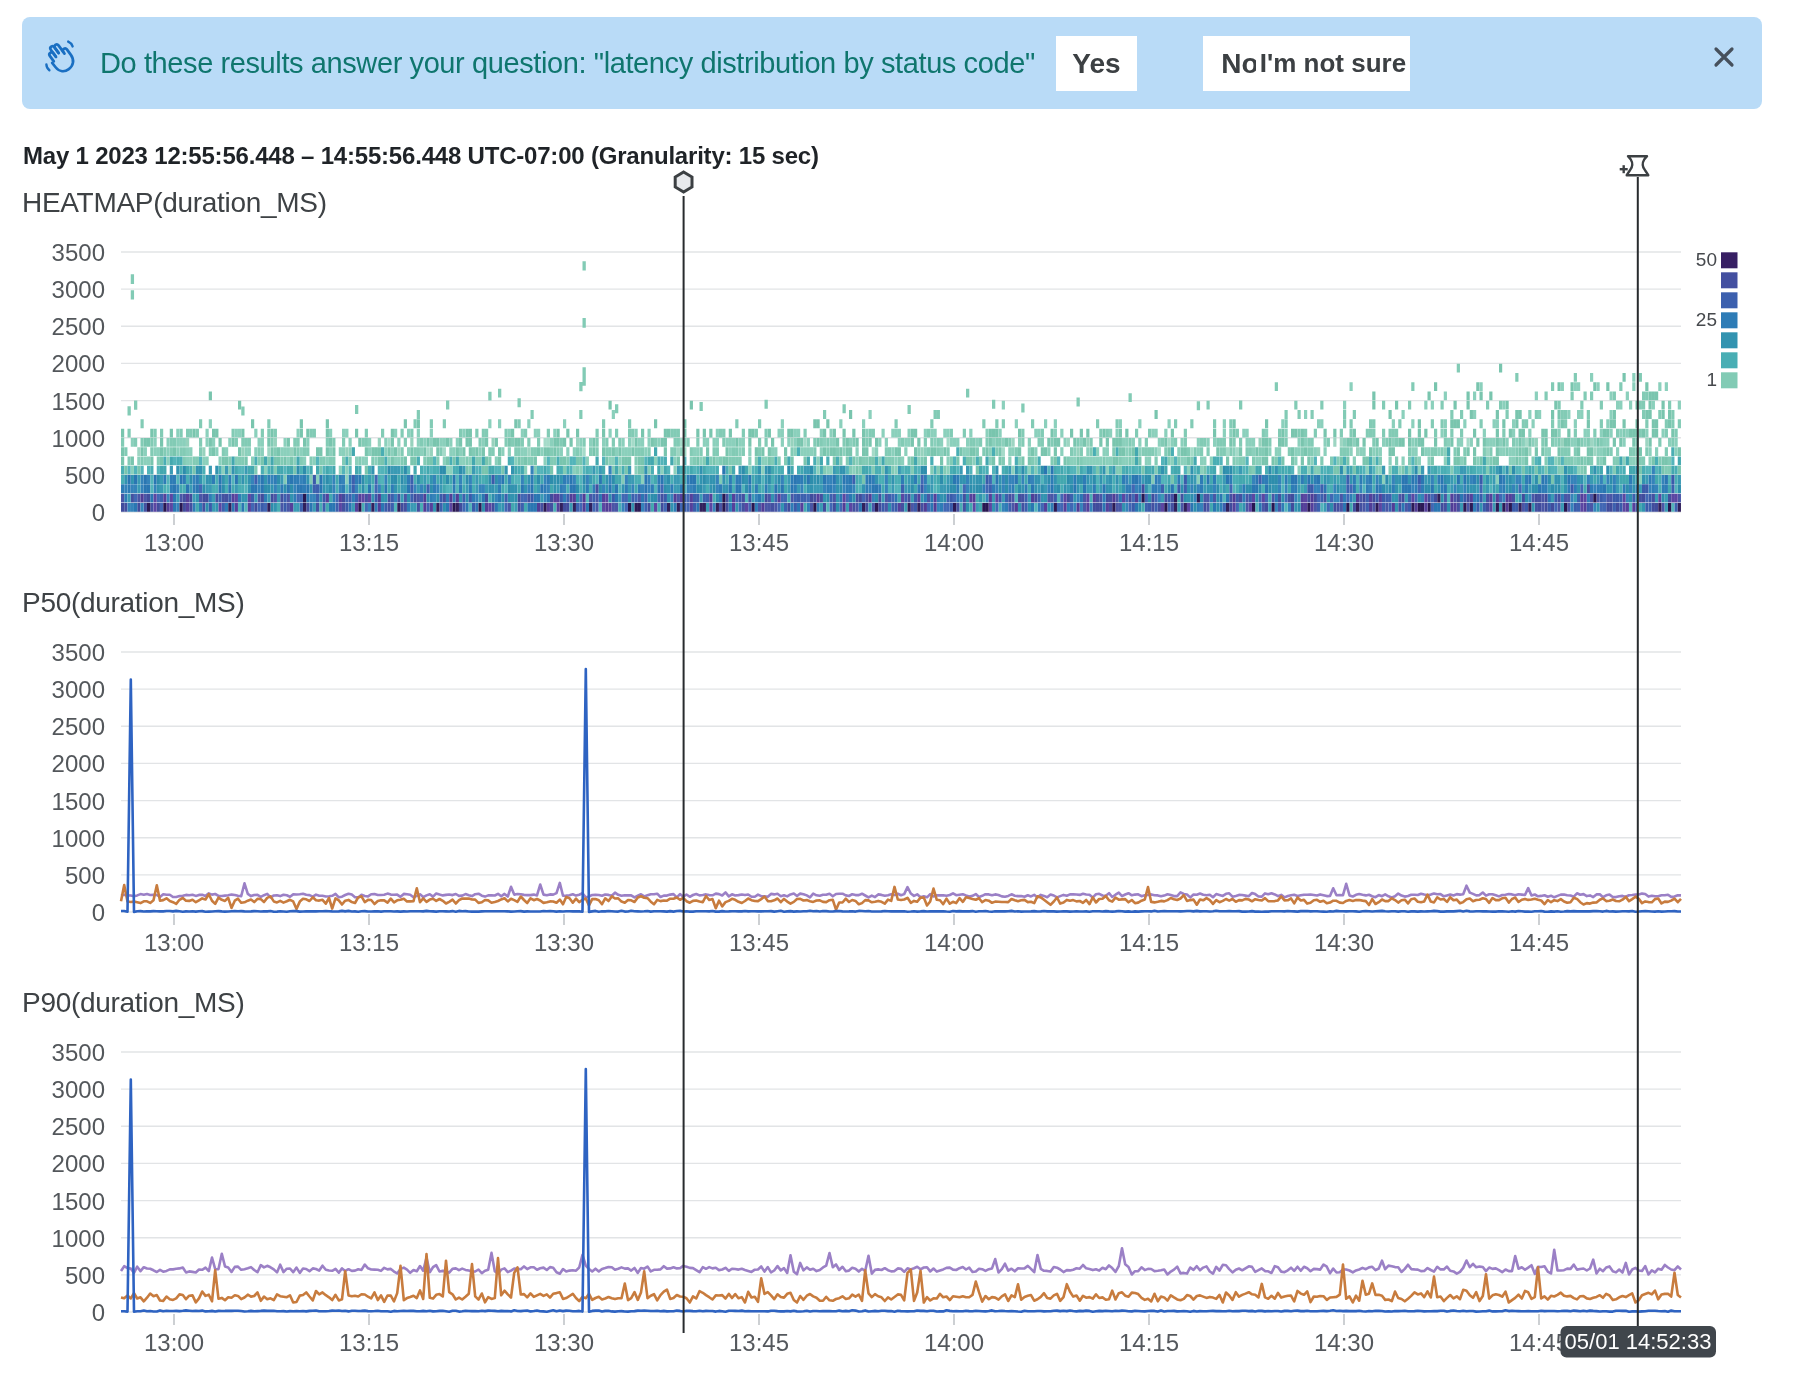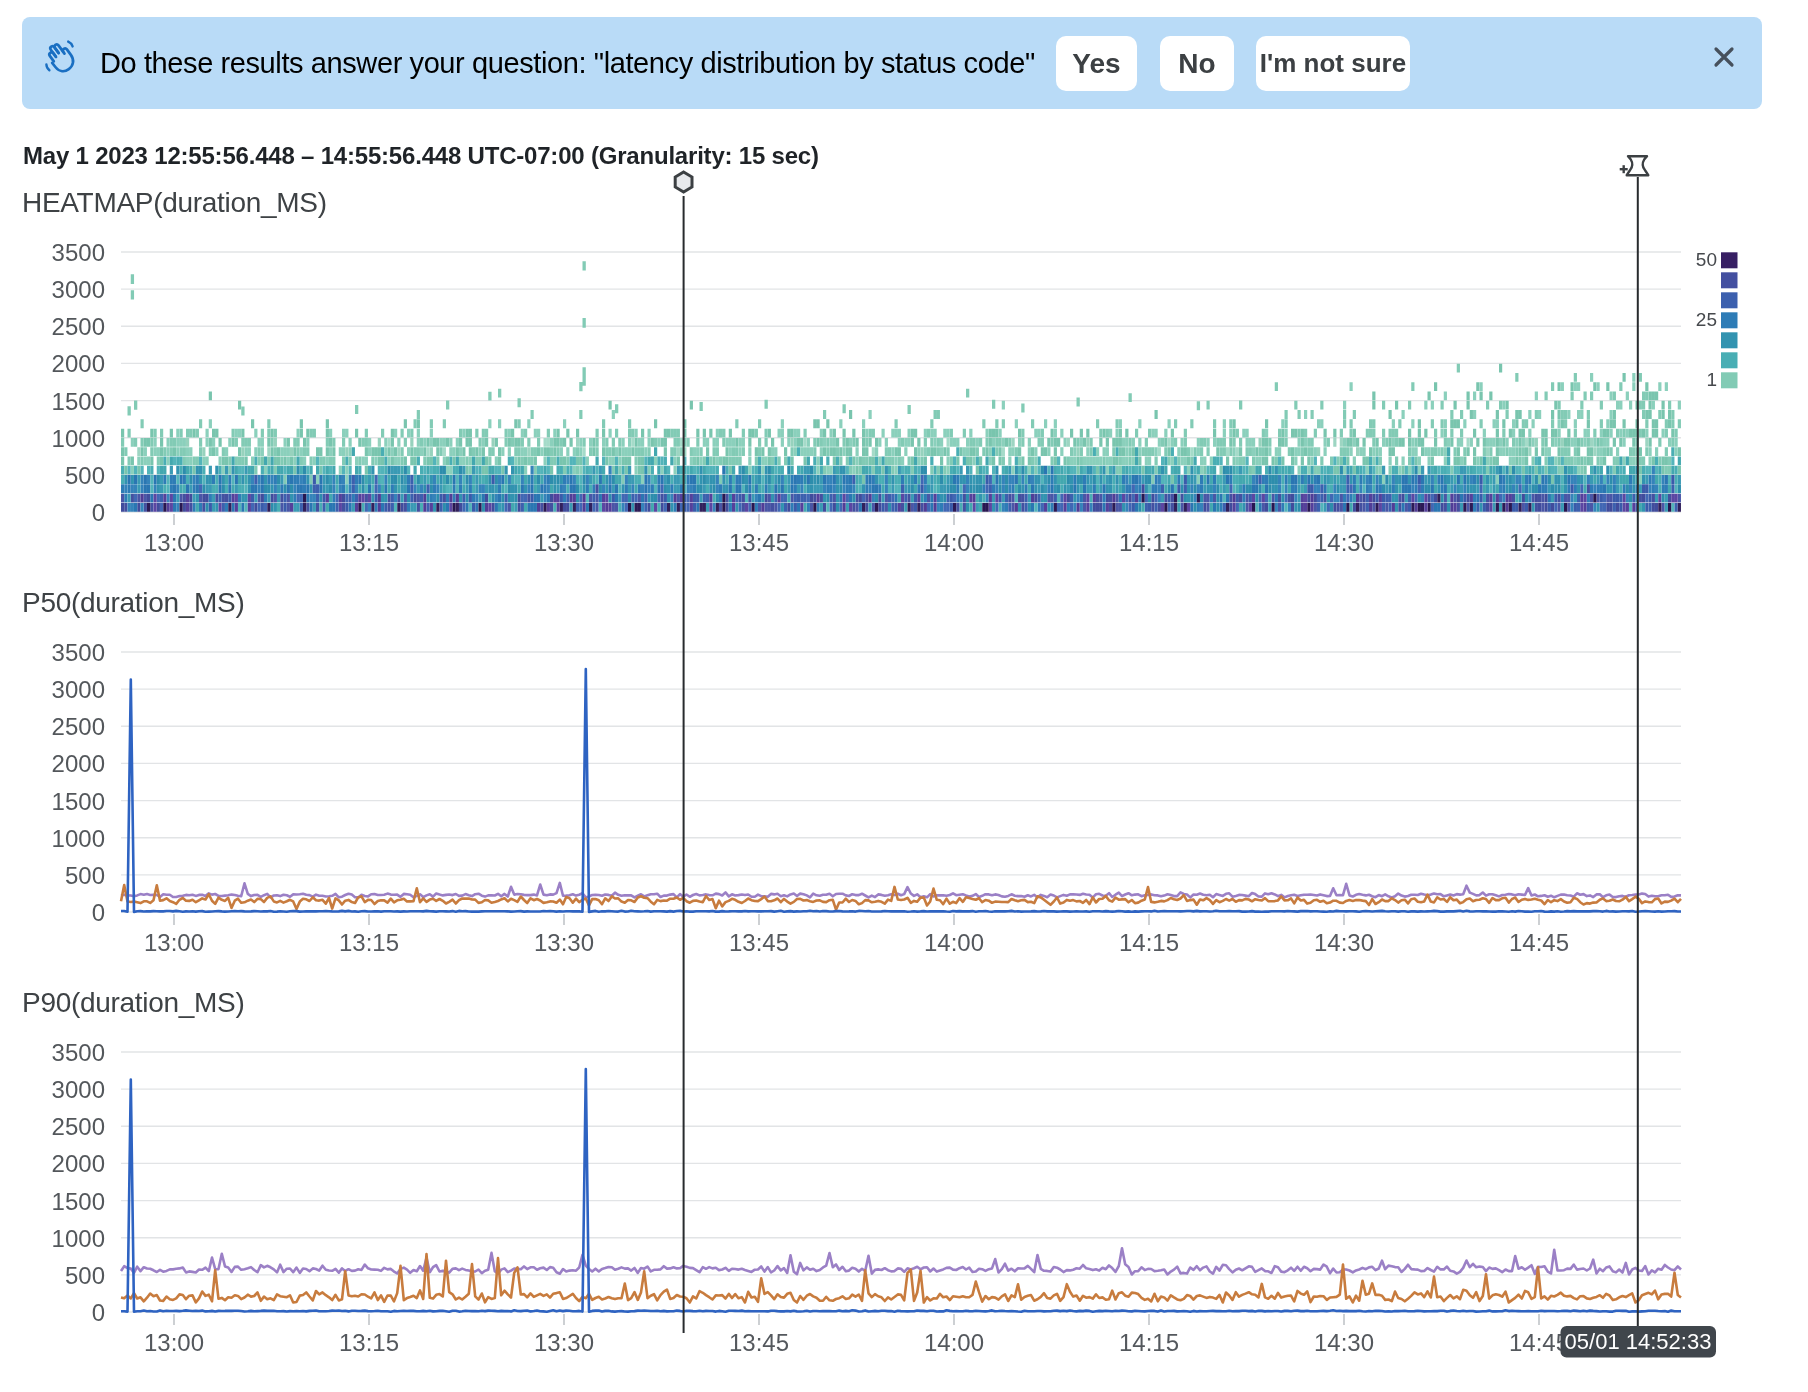--- a/index.html
+++ b/index.html
@@ -1,34 +1,34 @@
 <!DOCTYPE html>
 <html><head><meta charset="utf-8"><style>
 *{margin:0;padding:0;box-sizing:border-box}
 body{width:1808px;height:1392px;background:#fff;font-family:"Liberation Sans",sans-serif;position:relative;overflow:hidden}
 .banner{position:absolute;left:22px;top:17px;width:1740px;height:92px;background:#b9dbf7;border-radius:8px}
-.btxt{position:absolute;left:100px;top:17px;height:112px;line-height:92px;font-size:29px;letter-spacing:-0.4px;color:#000000}
-.btn{position:absolute;top:36px;height:55px;background:#fff;border-radius:10px;color:#3c4043;font-weight:bold;text-align:center;line-height:55px}
+.btxt{position:absolute;left:100px;top:17px;height:112px;line-height:92px;font-size:29px;letter-spacing:-0.4px;color:#0f766e}
+.btn{position:absolute;top:36px;height:55px;background:#fff;border-radius:0;color:#3c4043;font-weight:bold;text-align:center;line-height:55px}
 </style></head><body>
 <div class="banner"></div>
 <svg style="position:absolute;left:43px;top:39px" width="36" height="38" viewBox="0 0 36 38" fill="none">
 <g transform="rotate(-36 18 19)" stroke="#1a6fc2" stroke-width="2.7" fill="none" stroke-linecap="round" stroke-linejoin="round">
 <path d="M10.2 17.5 v-6.8 a2.2 2.2 0 0 1 4.4 0 v4.6"></path>
 <path d="M14.6 14.5 v-8.2 a2.2 2.2 0 0 1 4.4 0 v7.4"></path>
 <path d="M19 13.3 v-6 a2.2 2.2 0 0 1 4.4 0 v8"></path>
 <path d="M23.4 17.5 v-2 a2.2 2.2 0 0 1 4.4 0 v7.1 c0 5.8-4.3 10-10 10 -5.2 0-9.3-3.4-9.6-9.3 l-0.2-5.6"></path>
 </g>
 <g stroke="#1a6fc2" stroke-width="2.4" fill="none" stroke-linecap="round">
 <path d="M25.2 2.6 c2.1 0.9 3.7 2.6 4.4 4.8"></path>
 <path d="M3.4 25.5 c0.1 2.3 1.2 4.4 3 5.8"></path>
 </g>
   </svg>
 <div class="btxt">Do these results answer your question: "latency distribution by status code"</div>
 <div class="btn" style="left:1056px;width:81px;font-size:28px">Yes</div>
-<div class="btn" style="left:1160px;width:74px;font-size:28px">No</div>
+<div class="btn" style="left:1203px;width:74px;font-size:28px">No</div>
 <div class="btn" style="left:1256px;width:154px;font-size:26px">I'm not sure</div>
 <svg style="position:absolute;left:1713px;top:46px" width="22" height="22" viewBox="0 0 22 22">
 <path d="M3 3 L19 19 M19 3 L3 19" stroke="#46505c" stroke-width="3.2" stroke-linecap="round"></path>
   </svg>
 <svg style="position:absolute;left:0;top:0" width="1808" height="1392" font-family="Liberation Sans">
 <line x1="121.0" y1="512.0" x2="1681.0" y2="512.0" stroke="#e2e4e6" stroke-width="1.4"></line>
     <text x="105" y="521.0" text-anchor="end" font-size="24" fill="#53575b">0</text>
     <line x1="121.0" y1="474.9" x2="1681.0" y2="474.9" stroke="#e2e4e6" stroke-width="1.4"></line>
     <text x="105" y="483.9" text-anchor="end" font-size="24" fill="#53575b">500</text>
     <line x1="121.0" y1="437.7" x2="1681.0" y2="437.7" stroke="#e2e4e6" stroke-width="1.4"></line>

